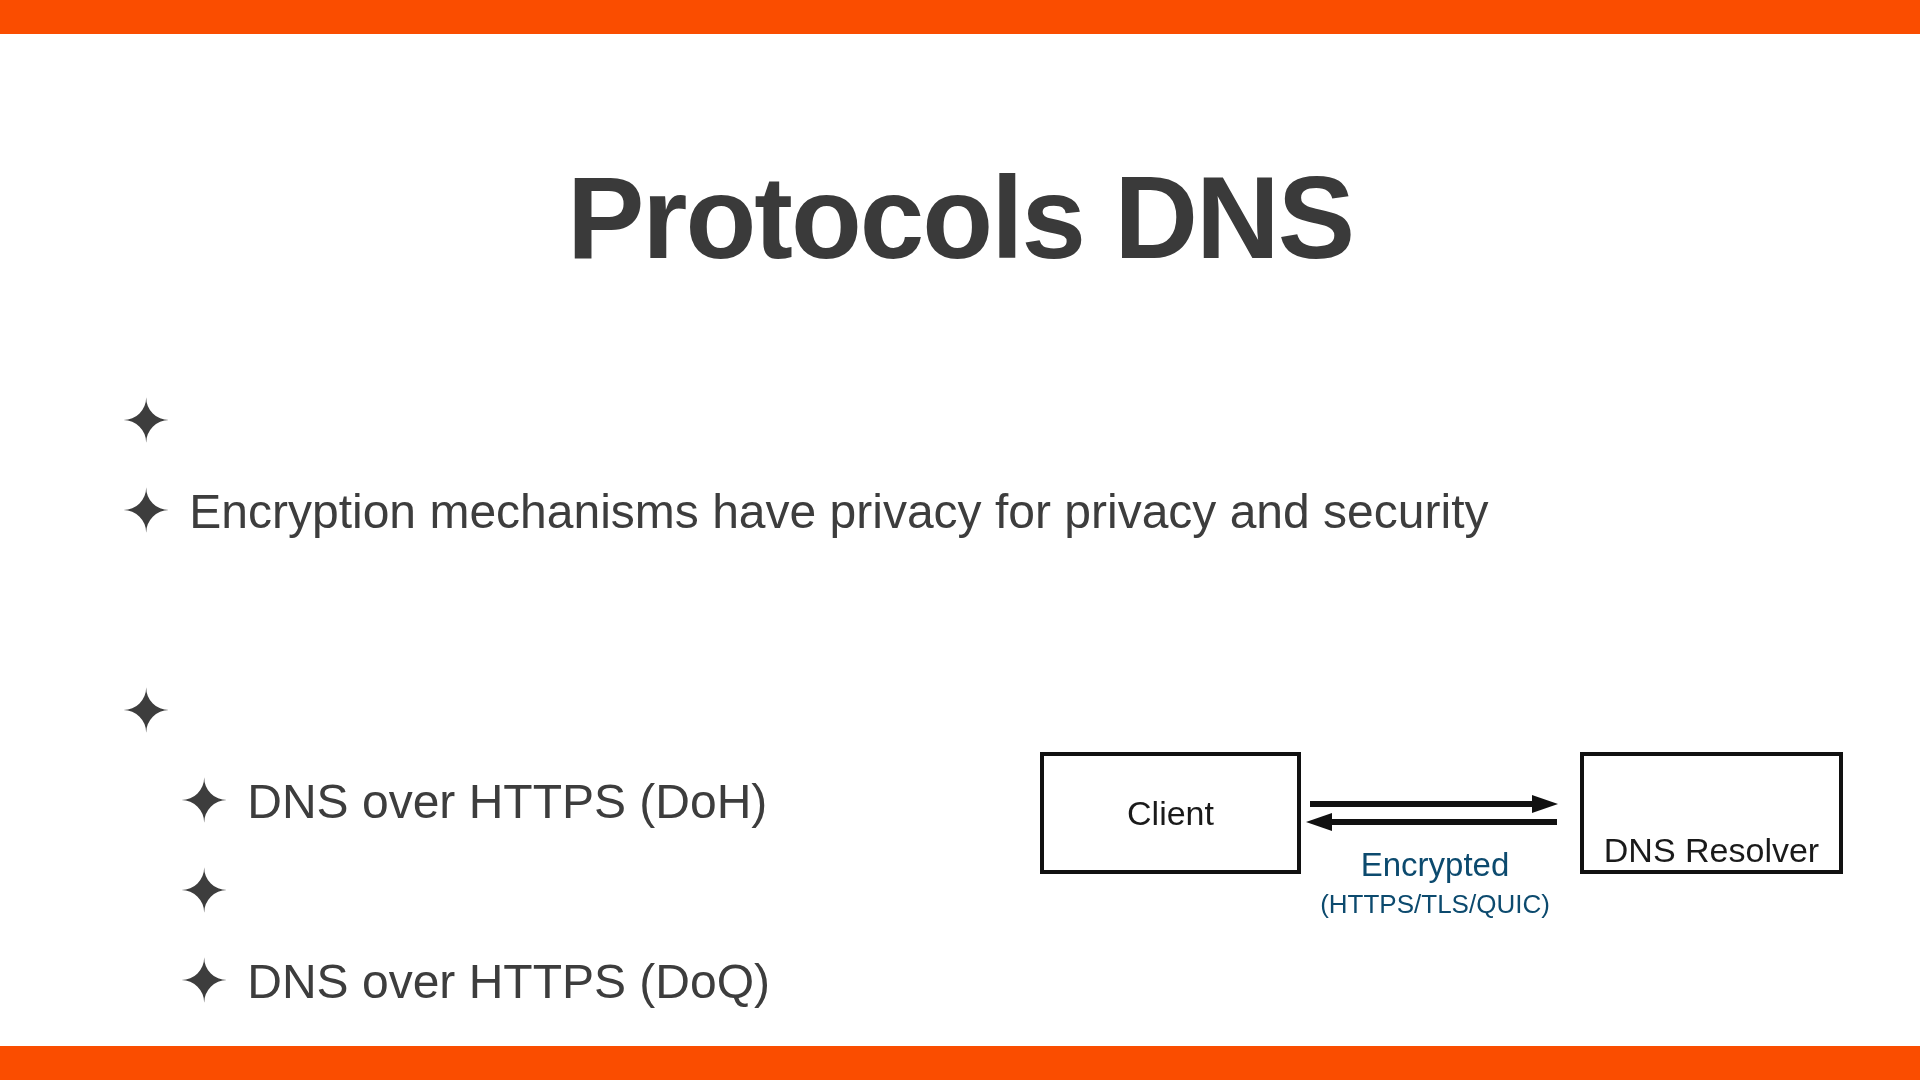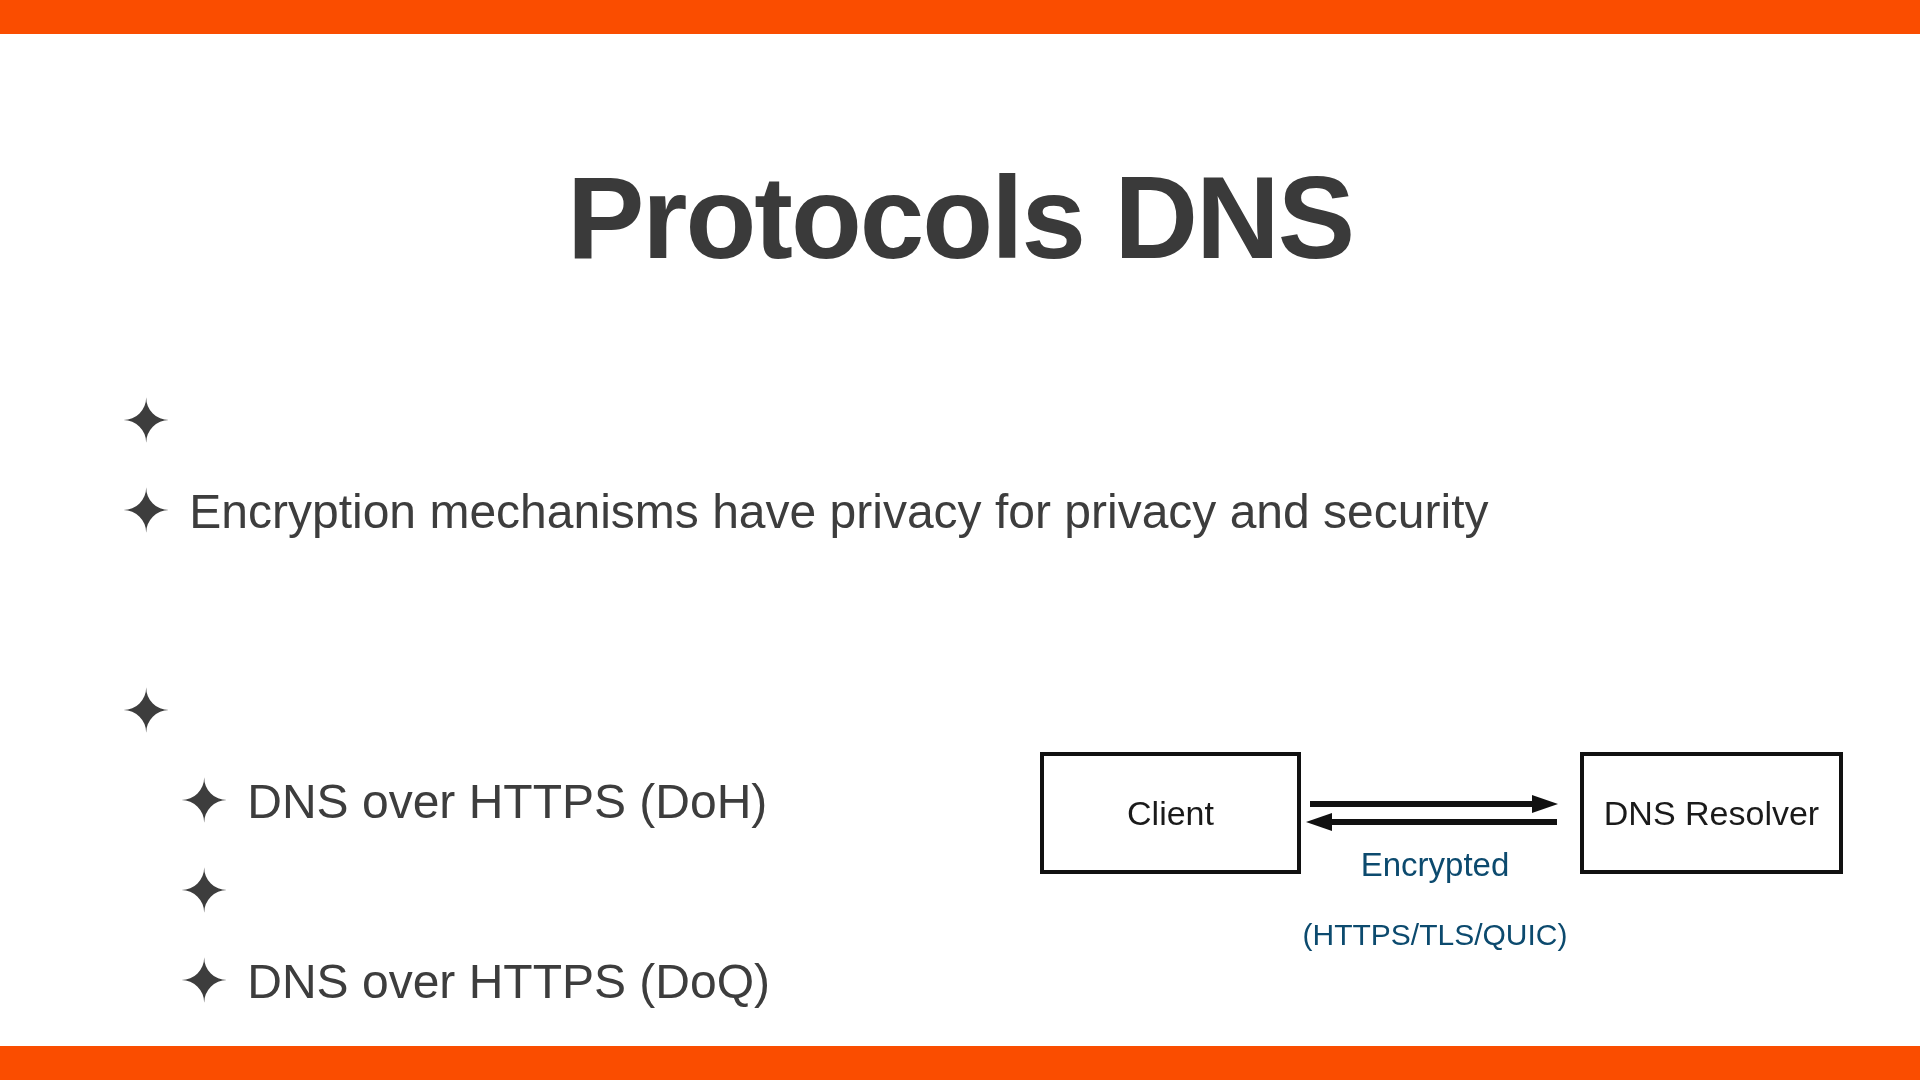--- a/index.html
+++ b/index.html
@@ -42,28 +42,28 @@
   .bullet-text { white-space: nowrap; }
 
   .diagram { position: absolute; left: 0; top: 0; }
   .diagram-box {
     position: absolute; top: 752px; height: 122px;
     border: 4px solid #111111; background: #ffffff;
     display: flex; align-items: center; justify-content: center;
     font-size: 34px; color: #1A1A1A; white-space: nowrap;
   }
   .diagram-box.client { left: 1025px; width: 261px; margin-left: 15px; }
-  .diagram-box.resolver { left: 1580px; width: 263px; }
+  .diagram-box.resolver { left: 1580px; width: 263px; align-items: flex-end; }
   .arrows-svg { position: absolute; left: 1300px; top: 792px; }
   .arrow-caption {
     position: absolute; left: 1295px; top: 843px; width: 280px;
     text-align: center; color: #0c4a6e;
   }
   .arrow-caption .line1 { font-size: 33px; line-height: 1.32; }
-  .arrow-caption .line2 { font-size: 30px; line-height: 1.32; white-space: nowrap; margin-top: 28px; }
+  .arrow-caption .line2 { font-size: 26px; line-height: 1.32; white-space: nowrap; }
 </style>
 </head>
 <body>
 
 <div class="accent-bar top"></div>
 
 <h1 class="slide-title">Protocols DNS</h1>
 
 <ul class="bullet-list">
   <li class="bullet-item level-1">

